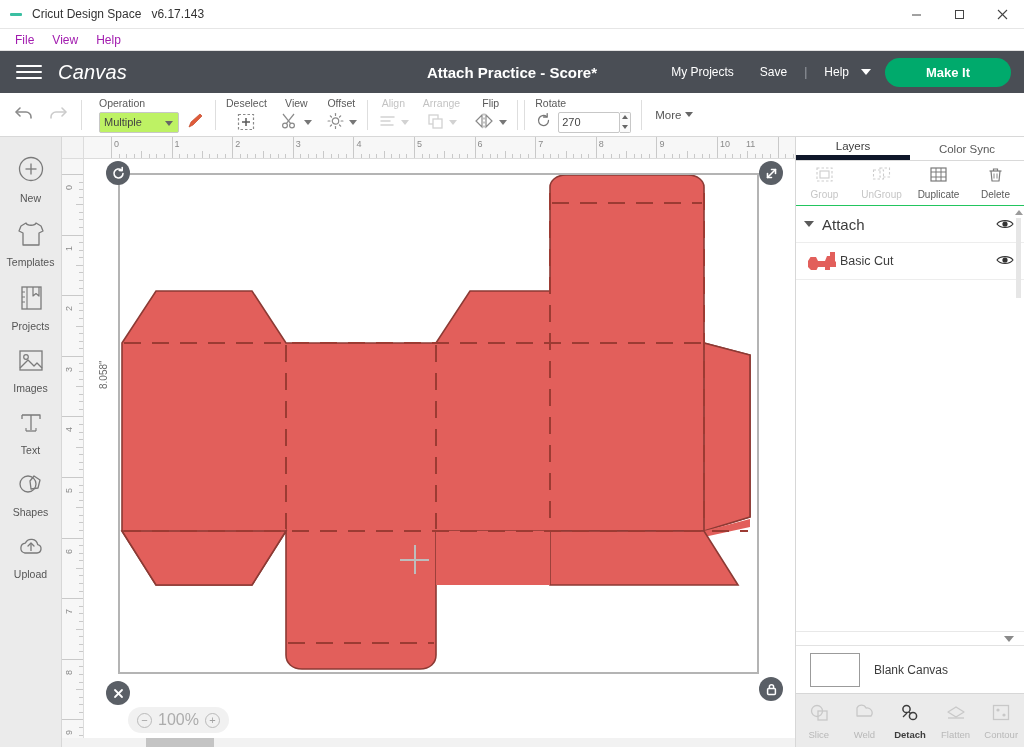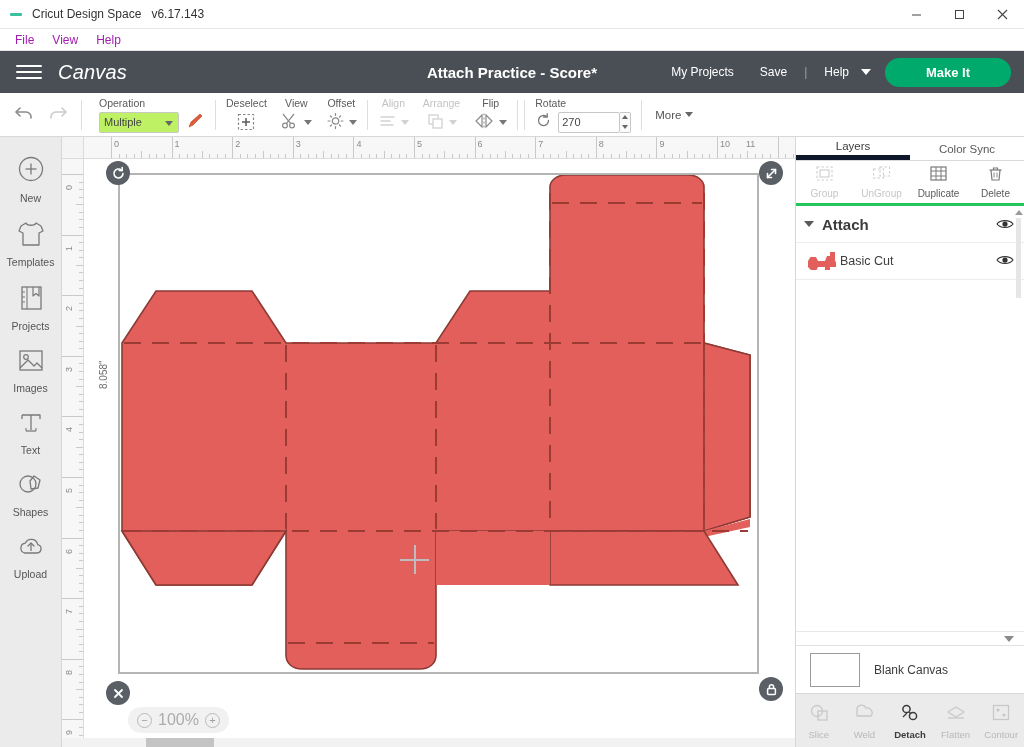--- a/index.html
+++ b/index.html
@@ -172,29 +172,29 @@
   .hscroll .thumb { position:absolute; left:84px; top:0; width:68px; height:11px;
                     background:#c4c4c4; cursor:pointer; }
 
   
   .rightpanel { width:229px; background:#fff; border-left:1px solid #d7d7d7;
                 display:flex; flex-direction:column; flex-shrink:0; }
   .rtabs { display:flex; height:24px; border-bottom:1px solid #d9d9d9; }
   .rtab { flex:1; display:flex; align-items:center; justify-content:center;
           font-size:11.5px; color:#5a5a5a; cursor:pointer; }
   .rtab.active { color:#3c3c3c; border-bottom:5px solid #0f172a; }
-  .rops { display:flex; height:45px; border-bottom:3px solid #22c55e; }
+  .rops { display:flex; height:45px; border-bottom:1px solid #22c55e; }
   .rop { flex:1; display:flex; flex-direction:column; align-items:center;
          justify-content:center; gap:3px; cursor:pointer; }
   .rop .rlbl { font-size:10px; color:#5a5a5a; }
   .rop.disabled .rlbl { color:#c6c6c6; }
   .layerlist { flex:1; overflow:hidden; position:relative; }
   .layerrow { display:flex; align-items:center; height:37px;
               border-bottom:1px solid #ededed; padding:0 10px 0 8px; cursor:pointer; }
-  .layerrow.group { font-size:15px; color:#3c3c3c;font-weight:bold; }
+  .layerrow.group { font-size:15px; color:#3c3c3c; }
   .layerrow .lname { font-size:12.5px; color:#3c3c3c; }
   .layerrow.group .lname { font-size:15px; }
   .tri { width:0;height:0;border-left:5px solid transparent;
          border-right:5px solid transparent;border-top:6px solid #5a5a5a; margin-right:8px; }
   .eye { margin-left:auto; cursor:pointer; }
   .swatch-indent { width:36px; display:flex; align-items:center; justify-content:center; }
   .scrollbar-v { position:absolute; right:2px; top:4px; width:7px; height:92px; }
   .scrollbar-v .up { width:0;height:0;border-left:4px solid transparent;
      border-right:4px solid transparent;border-bottom:5px solid #9b9b9b; margin:0 auto 3px; }
   .scrollbar-v .track { width:5px; height:80px; background:#e6e6e6; margin:0 auto; }

